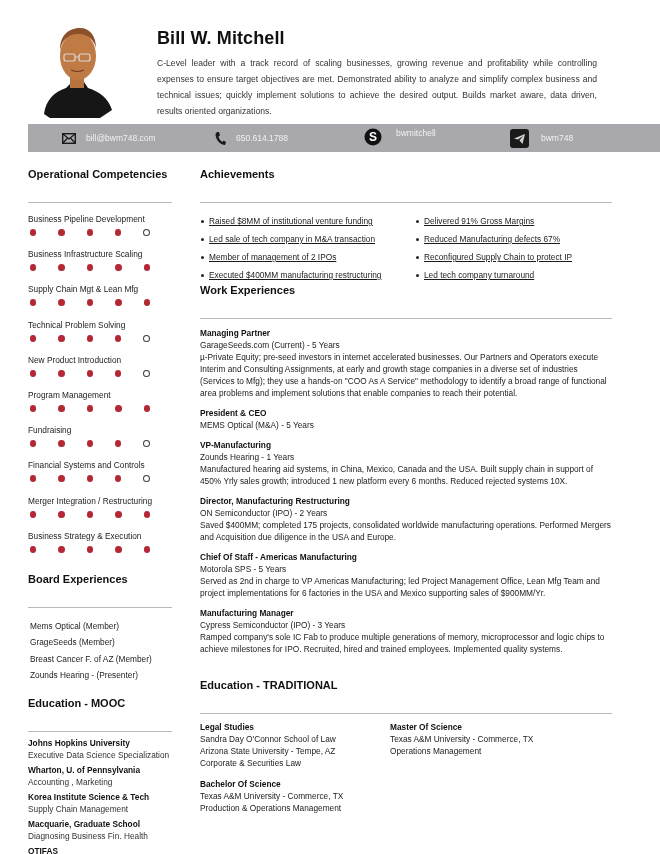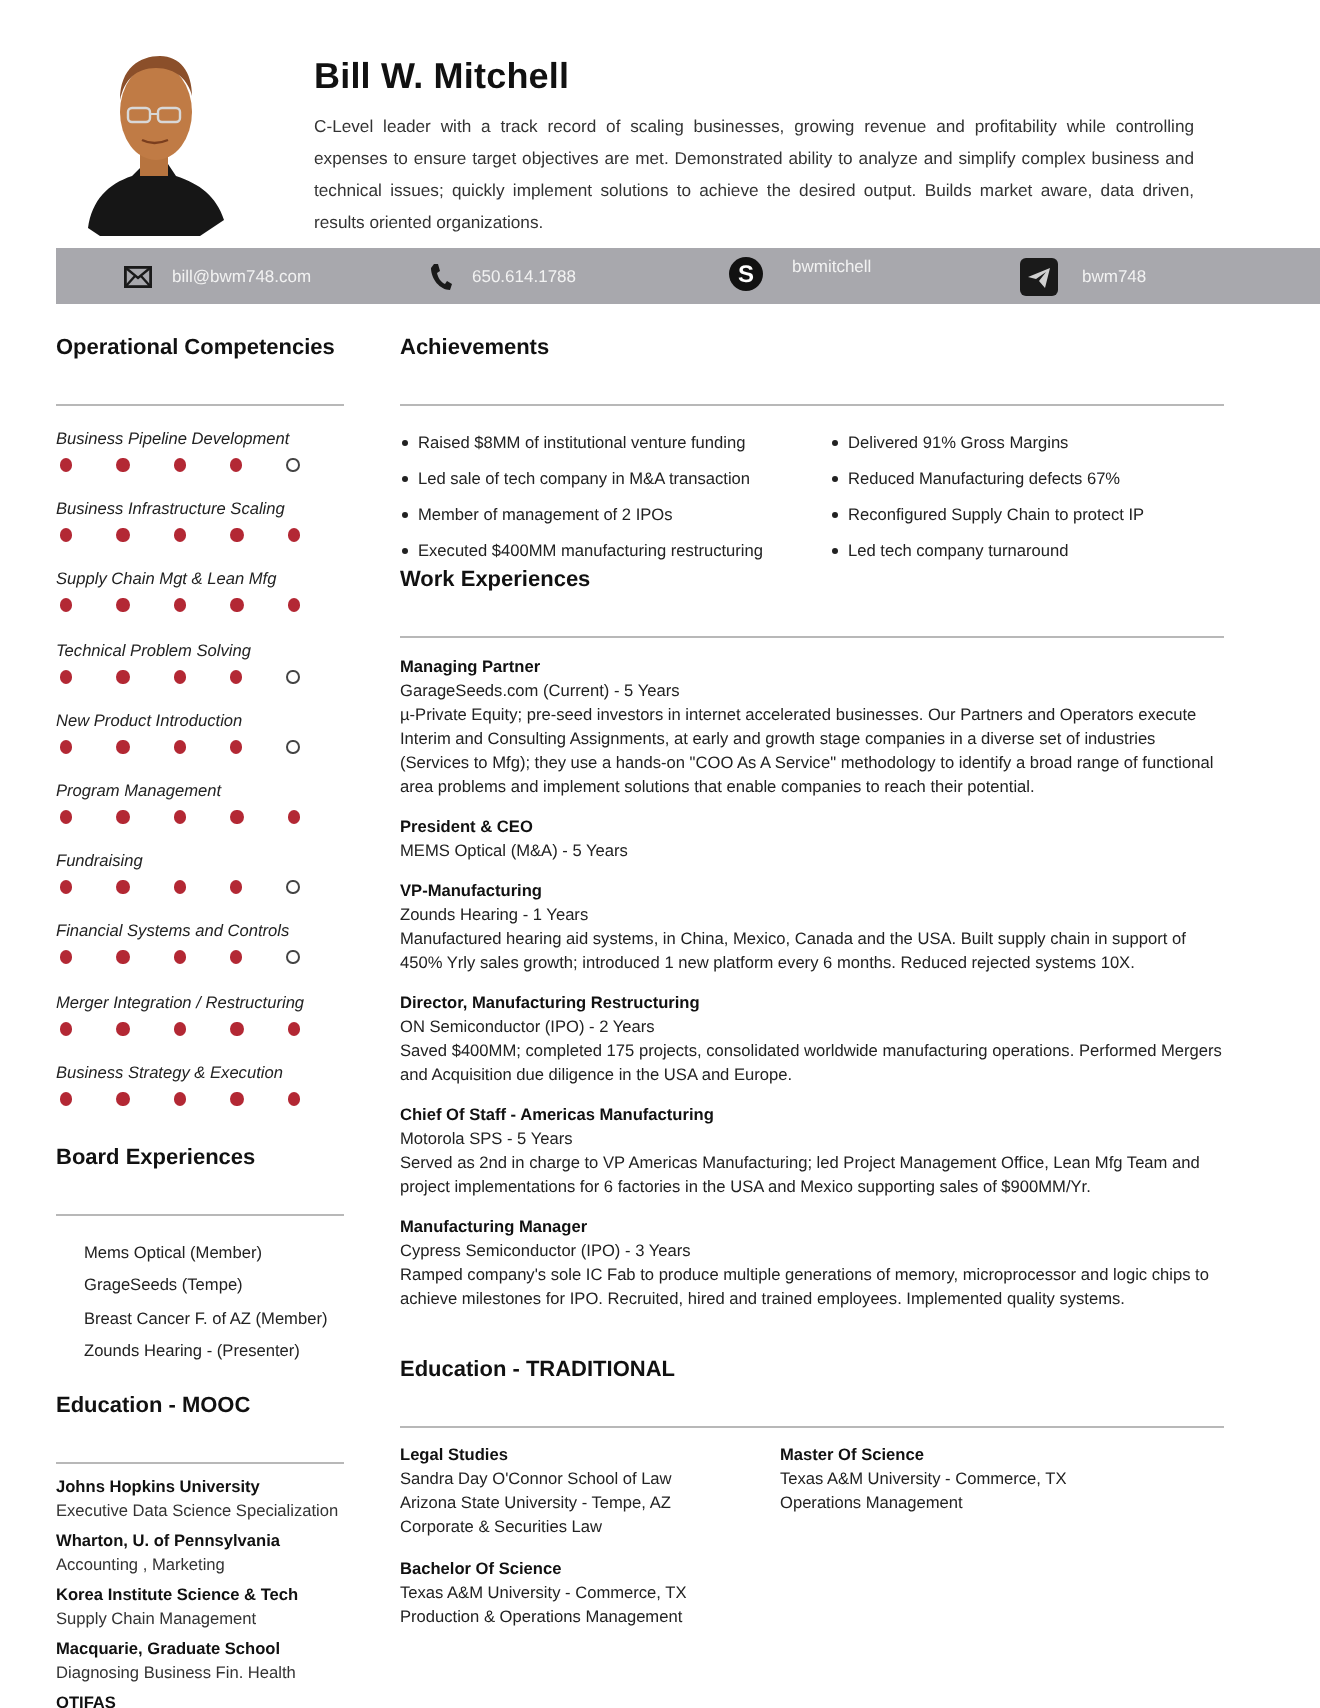--- a/index.html
+++ b/index.html
@@ -14,32 +14,32 @@
     position: absolute; left: 28px; top: 124px; width: 640px; height: 28px; background: #a8a8ad;
     display: flex; align-items: center;
   }
   .contact-item { position: absolute; display: flex; align-items: center; color: #f2f2f2; font-size: 8.5px; }
   .contact-item .ico { display: inline-flex; align-items: center; justify-content: center; margin-right: 10px; }
   .col-left { position: absolute; left: 28px; top: 168px; width: 144px; }
   .col-right { position: absolute; left: 200px; top: 168px; width: 412px; }
   .section-title { font-size: 11px; font-weight: bold; color: #111; padding-bottom: 22px; border-bottom: 1.5px solid #b8b8b8; }
   .comp-list { margin-top: 10px; }
   .comp { height: 33.2px; }
-  .comp-label { font-size: 8.3px; color: #222; line-height: 12px; margin-top: 2px; font-style: italic; }
+  .comp-label { font-size: 8.3px; color: #222; line-height: 12px; margin-top: 2px; }
   .dots { display: flex; margin-top: 4px; margin-left: 2px; }
   .dot { width: 7px; height: 7px; border-radius: 50%; margin-right: 22px; }
   .dot.full { background: #b32834; }
   .dot.empty { border: 1px solid #444; background: #fff; }
-  .board-list { margin-top: 10px; margin-left: 14px; }
+  .board-list { margin-top: 10px; margin-left: 2px; }
   .board-item { font-size: 8.3px; line-height: 16.5px; color: #222; }
   .mooc-list { margin-top: 6px; }
   .mooc-item { margin-bottom: 4px; }
   .mooc-school { font-size: 8.3px; font-weight: bold; color: #111; line-height: 11px; }
   .mooc-course { font-size: 8.3px; color: #333; line-height: 12px; }
-  .ach-grid { display: grid; grid-template-columns: 215px 200px; margin-top: 9px; row-gap: 0; }
+  .ach-grid { display: grid; grid-template-columns: 215px 200px; margin-top: 9px; row-gap: 0; text-decoration: underline; }
   .ach { font-size: 8.3px; color: #222; line-height: 18px; padding-left: 9px; position: relative; }
   .ach::before { content: ""; position: absolute; left: 1px; top: 7.5px; width: 3px; height: 3px; border-radius: 50%; background: #222; }
   .job { margin-top: 9px; }
   .job-title { font-size: 8.3px; font-weight: bold; color: #111; line-height: 11px; }
   .job-company { font-size: 8.3px; color: #222; line-height: 12px; }
   .job-desc { font-size: 8.3px; color: #222; line-height: 12px; }
   .edu-grid { display: grid; grid-template-columns: 190px 200px; margin-top: 8px; row-gap: 10px; }
   .edu-degree { font-size: 8.3px; font-weight: bold; color: #111; line-height: 11px; }
   .edu-line { font-size: 8.3px; color: #222; line-height: 12px; }
 </style>
@@ -201,21 +201,21 @@
           <span class="dot full"></span>
           <span class="dot full"></span>
           <span class="dot full"></span>
         </div>
       </div>
     </div>
 
   <div class="section-title" style="margin-top:10px;">Board Experiences</div>
   <div class="board-list" id="board-list">
       <div class="board-item">Mems Optical (Member)</div>
-      <div class="board-item">GrageSeeds (Tempe)</div>
+      <div class="board-item">GrageSeeds (Member)</div>
       <div class="board-item">Breast Cancer F. of AZ  (Member)</div>
       <div class="board-item">Zounds Hearing - (Presenter)</div>
     </div>
 
   <div class="section-title" style="margin-top:13px;">Education -  MOOC</div>
   <div class="mooc-list" id="mooc-list">
       <div class="mooc-item">
         <div class="mooc-school">Johns Hopkins University</div>
         <div class="mooc-course">Executive Data Science Specialization</div>
       </div>

